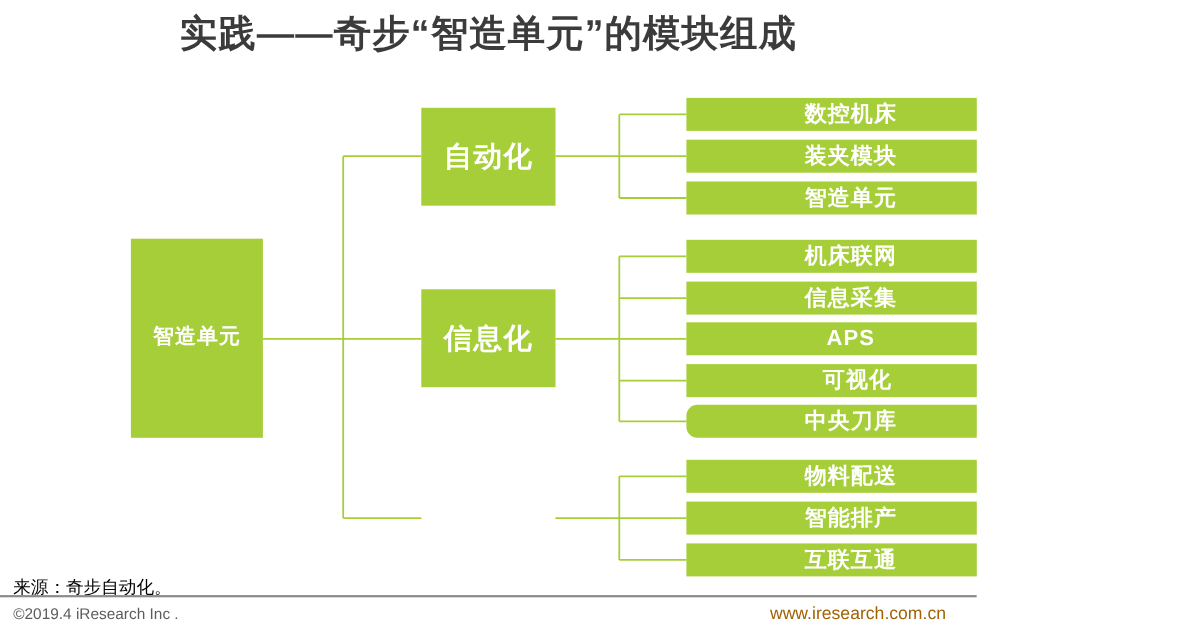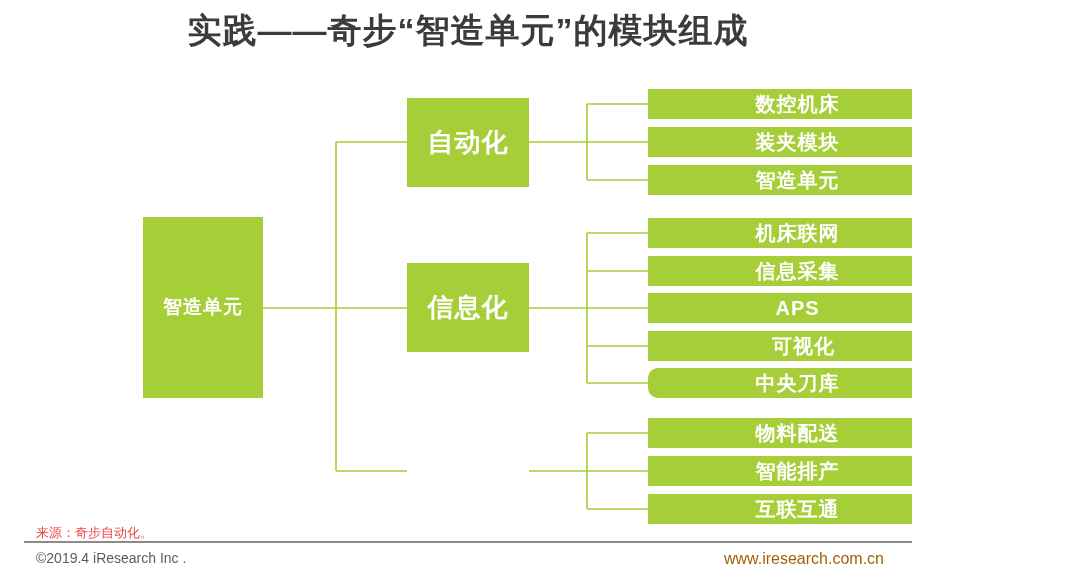--- a/index.html
+++ b/index.html
@@ -5,21 +5,20 @@
   * { margin: 0; padding: 0; box-sizing: border-box; }
   html, body { background: #ffffff; }
   body { font-family: "Liberation Sans", "DejaVu Sans", sans-serif; }
 
   .stage {
     position: relative;
     width: 888px;
     height: 573px;
     background: #ffffff;
     overflow: hidden;
-    margin-left: 24px;
   }
 
   .title {
     position: absolute;
     left: 0; right: 0; top: 8px;
     text-align: center;
     font-size: 34px;
     font-weight: 800;
     letter-spacing: 1px;
     color: #3b3b3b;
@@ -80,22 +79,22 @@
   .leaf-b2 { top: 293px; }
   .leaf-b3 { top: 331px; padding-left: 12px; }
   .leaf-b4 { top: 368px; border-radius: 10px; }
   .leaf-c0 { top: 418px; }
   .leaf-c1 { top: 456px; }
   .leaf-c2 { top: 494px; }
 
   .source-note {
     position: absolute;
     left: 12px; top: 524px;
-    font-size: 13px;
-    color: #ef4444;
+    font-size: 16px;
+    color: #000000;
   }
   .footer-rule {
     position: absolute;
     left: 0; right: 0; top: 541px;
     height: 2px;
     background: #8a8a8a;
   }
   .copyright {
     position: absolute;
     left: 12px; top: 550px;

